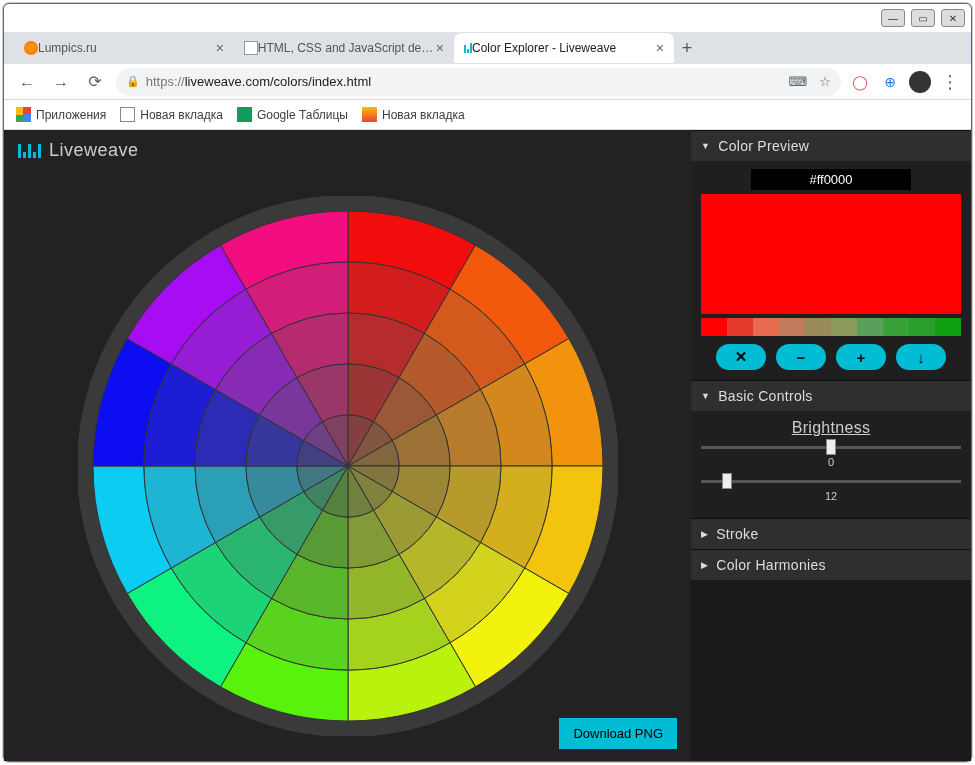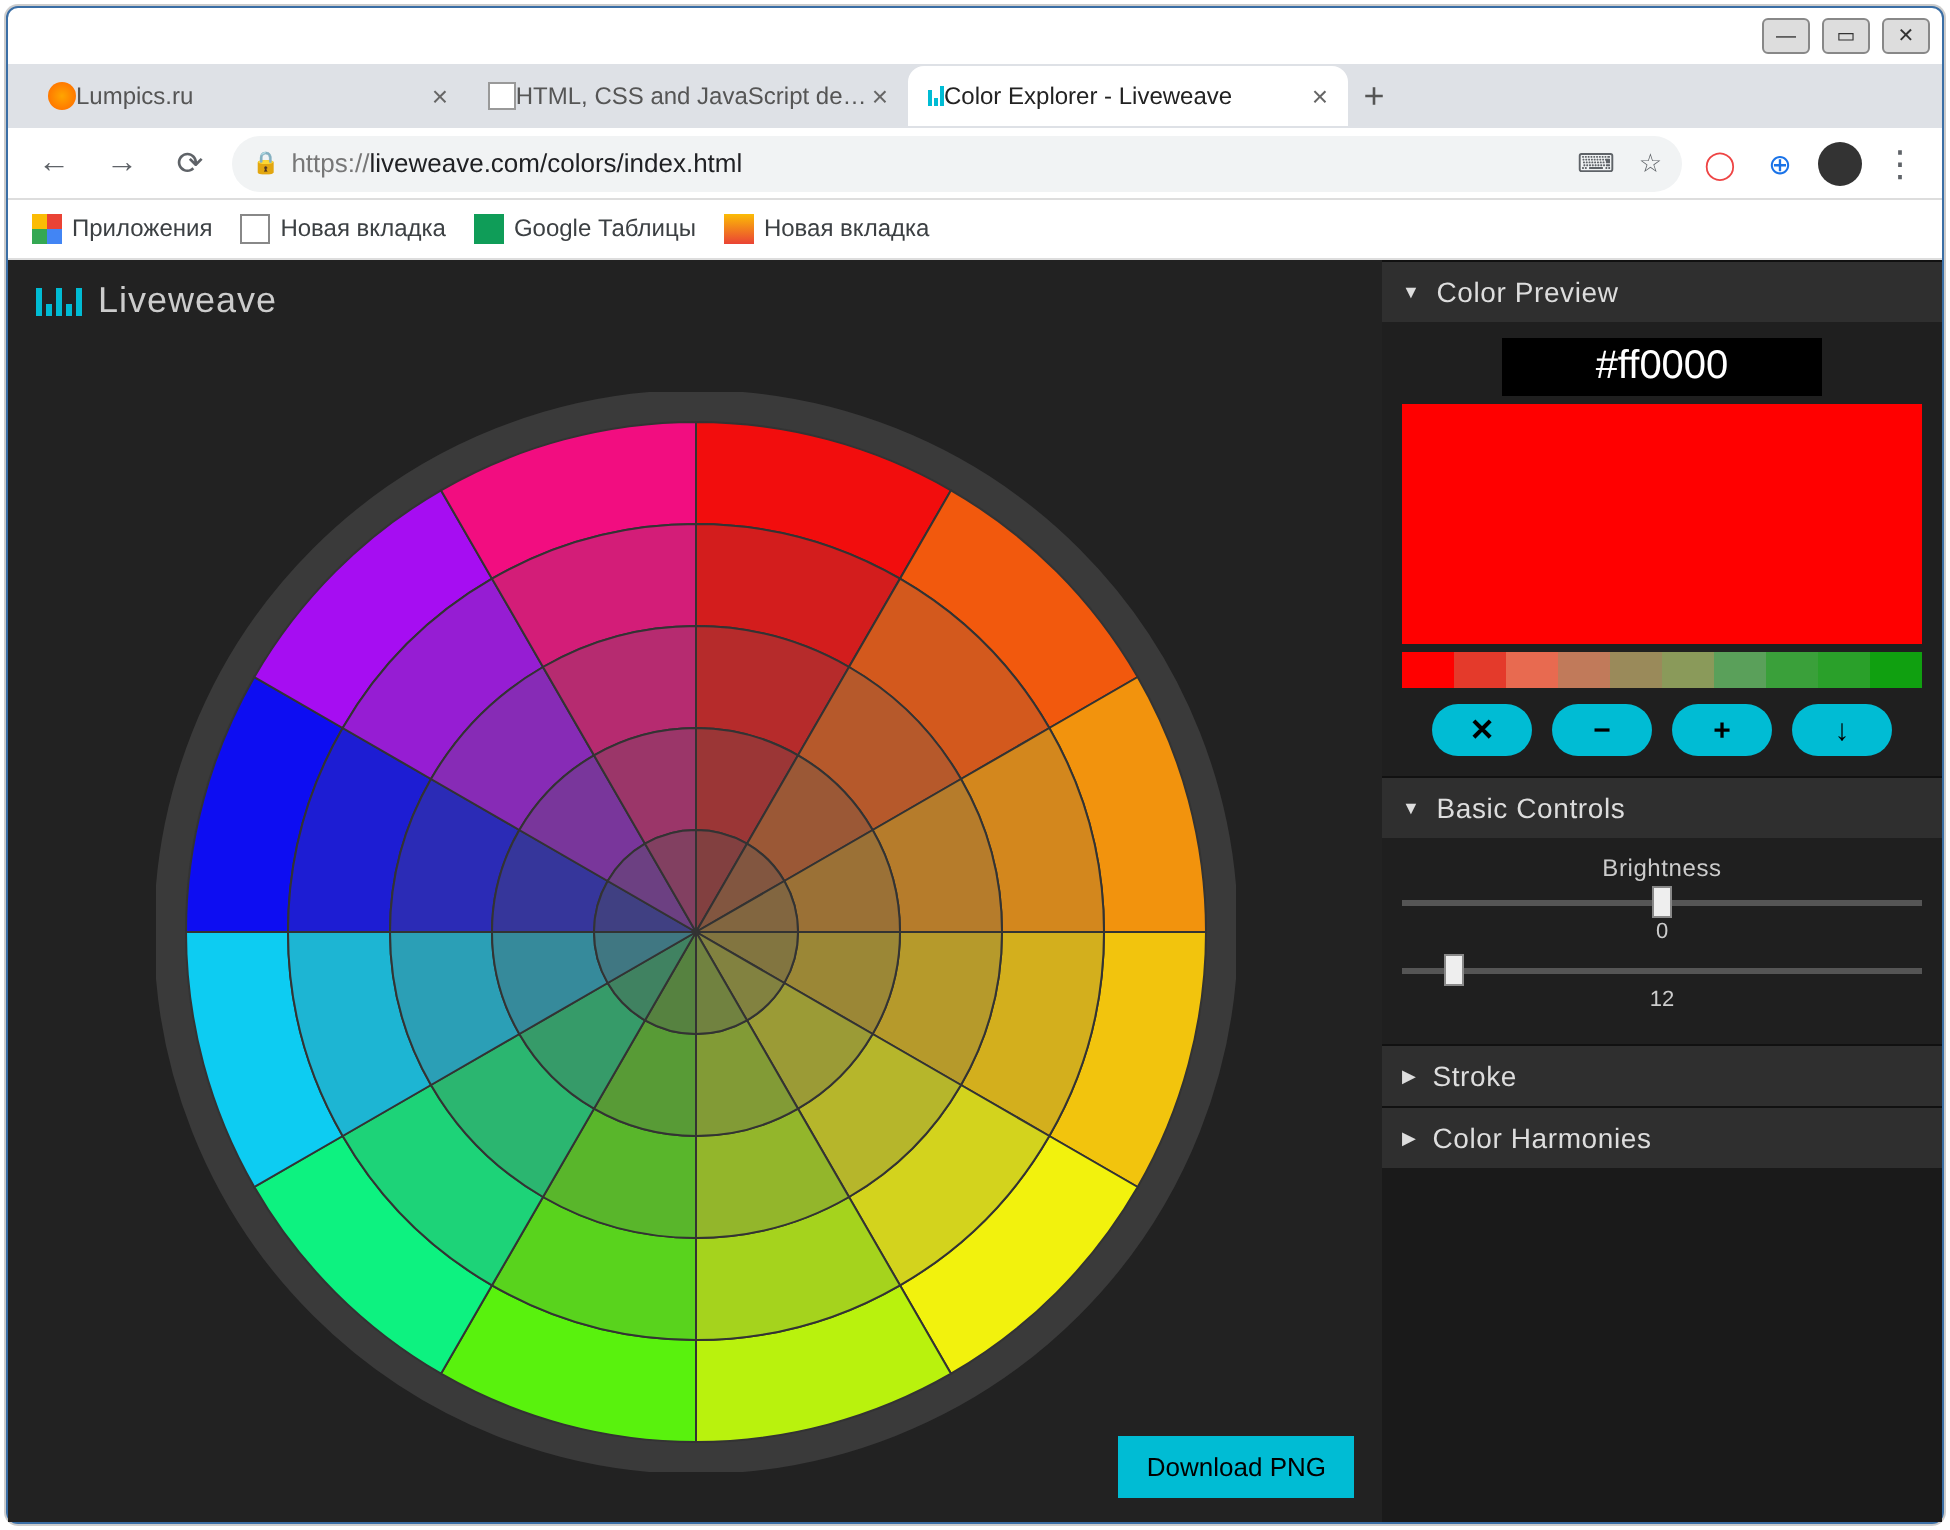--- a/index.html
+++ b/index.html
@@ -22,50 +22,50 @@
 .addr { display:flex; align-items:center; height:36px; gap:8px; padding:0 10px; background:#fff; border-bottom:1px solid #ddd; }
 .nav-btn { width:26px; height:26px; display:flex; align-items:center; justify-content:center; color:#5f6368; border-radius:50%; cursor:pointer; font-size:16px; }
 .url-box { flex:1; height:28px; background:#f1f3f4; border-radius:14px; display:flex; align-items:center; padding:0 10px; font-size:13px; color:#202124; gap:6px; }
 .url-box .lock { font-size:11px; color:#5f6368; }
 .addr-ico { width:22px; height:22px; border-radius:50%; display:flex; align-items:center; justify-content:center; font-size:14px; cursor:pointer; }
 .avatar { background:#333; }
 .menu-dots { color:#5f6368; font-size:18px; }
 
 
 .bookbar { display:flex; align-items:center; gap:14px; height:30px; padding:0 12px; background:#fff; border-bottom:1px solid #ddd; font-size:12px; color:#3c4043; }
-.book-item { display:flex; align-items:flex-start; gap:5px; cursor:pointer; }
+.book-item { display:flex; align-items:center; gap:5px; cursor:pointer; }
 .bi-ico { width:15px; height:15px; }
 
 
 .content { flex:1; display:flex; background:#4d7c0f; }
 
 
 .wheel-area { flex:1; background:#222; position:relative; display:flex; flex-direction:column; }
 .brand { display:flex; align-items:center; gap:8px; padding:10px 14px; }
 .brand-logo { display:flex; gap:2px; align-items:flex-end; }
 .brand-logo span { width:3px; background:#00bcd4; }
 .brand-text { color:#ccc; font-size:18px; font-weight:300; letter-spacing:.5px; }
 .wheel-wrap { flex:1; display:flex; align-items:center; justify-content:center; }
 .dl-row { position:absolute; bottom:12px; right:14px; display:flex; gap:8px; }
 .dl-btn { background:#00bcd4; color:#000; border:none; padding:8px 14px; font-size:13px; cursor:pointer; font-family:'Arial Narrow',Arial; font-stretch:condensed; }
 
 
 .panel { width:280px; background:#1a1a1a; display:flex; flex-direction:column; overflow:hidden; font-family:'Arial Narrow',Arial; }
 .sect-head { background:#2f2f2f; color:#ddd; padding:7px 10px; font-size:14px; display:flex; align-items:center; gap:8px; cursor:pointer; border-top:1px solid #111; letter-spacing:.3px; }
 .sect-head .tri { font-size:9px; }
 .sect-body { padding:8px 10px 10px; background:#1f1f1f; }
-.hex-lbl { background:#000; color:#fff; width:160px; margin:0 auto 4px; text-align:center; font-size:20px; padding:3px 0; }
+.hex-lbl { background:#000; color:#fff; width:160px; margin:0 auto 4px; text-align:center; font-size:13px; padding:3px 0; }
 .swatch-big { width:100%; height:120px; background:#ff0000; }
 .sw-row { display:flex; margin-top:4px; }
 .sw-row .sw { flex:1; height:18px; }
 .btn-row { display:flex; gap:10px; margin-top:8px; justify-content:center; }
 .pill { background:#00bcd4; color:#000; width:50px; height:26px; border-radius:13px; display:flex; align-items:center; justify-content:center; font-size:15px; cursor:pointer; font-weight:bold; }
 
 .ctrl { text-align:center; margin-bottom:6px; }
-.ctrl-lbl { color:#ccc; font-size:12px; margin-bottom:3px; letter-spacing:.3px; }
+.ctrl-lbl { color:#ccc; font-size:16px; margin-bottom:3px; letter-spacing:.3px;text-decoration:underline; }
 .ctrl-val { color:#ccc; font-size:11px; margin-top:2px; }
 .slider { width:100%; height:14px; background:linear-gradient(#555,#555) center/100% 3px no-repeat; position:relative; }
 .slider .thumb { width:10px; height:16px; background:#eee; border:1px solid #888; position:absolute; top:-1px; transform:translateX(-50%); }
 
 </style>
 </head>
 <body>
 
 <div class="window">
   <div class="titlebar">

